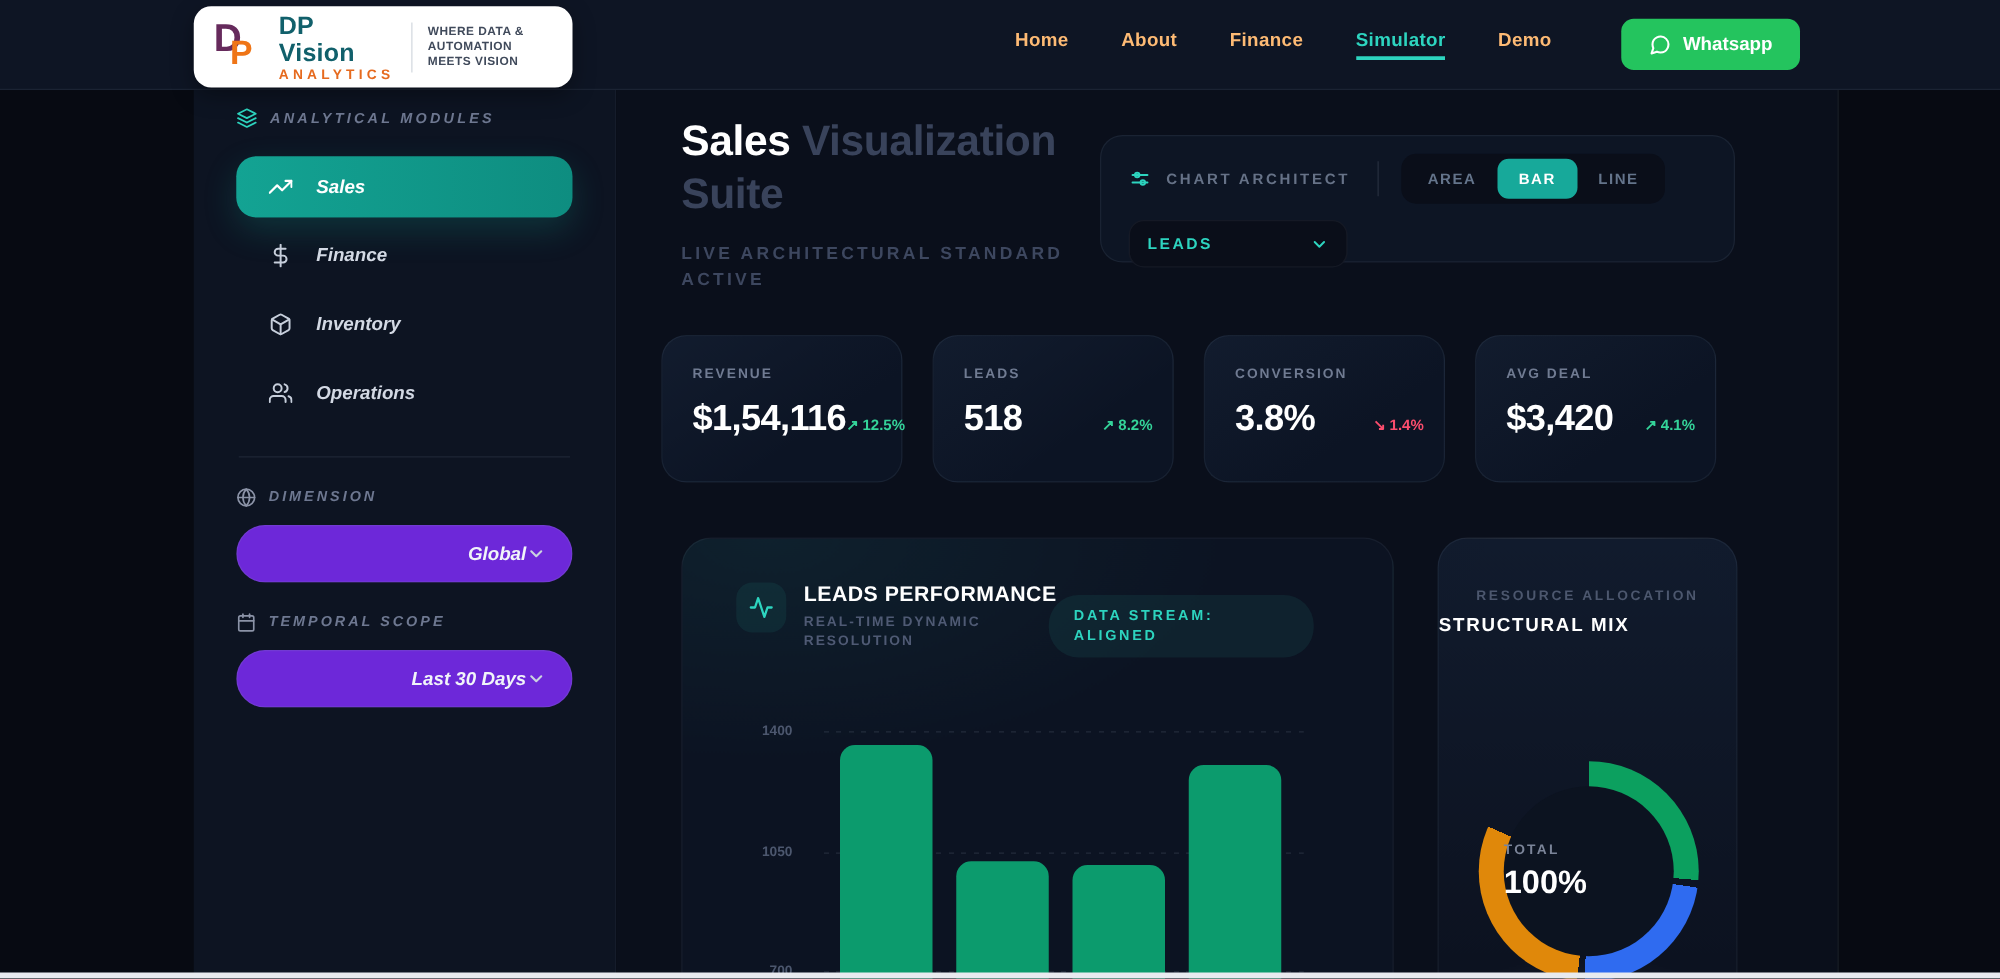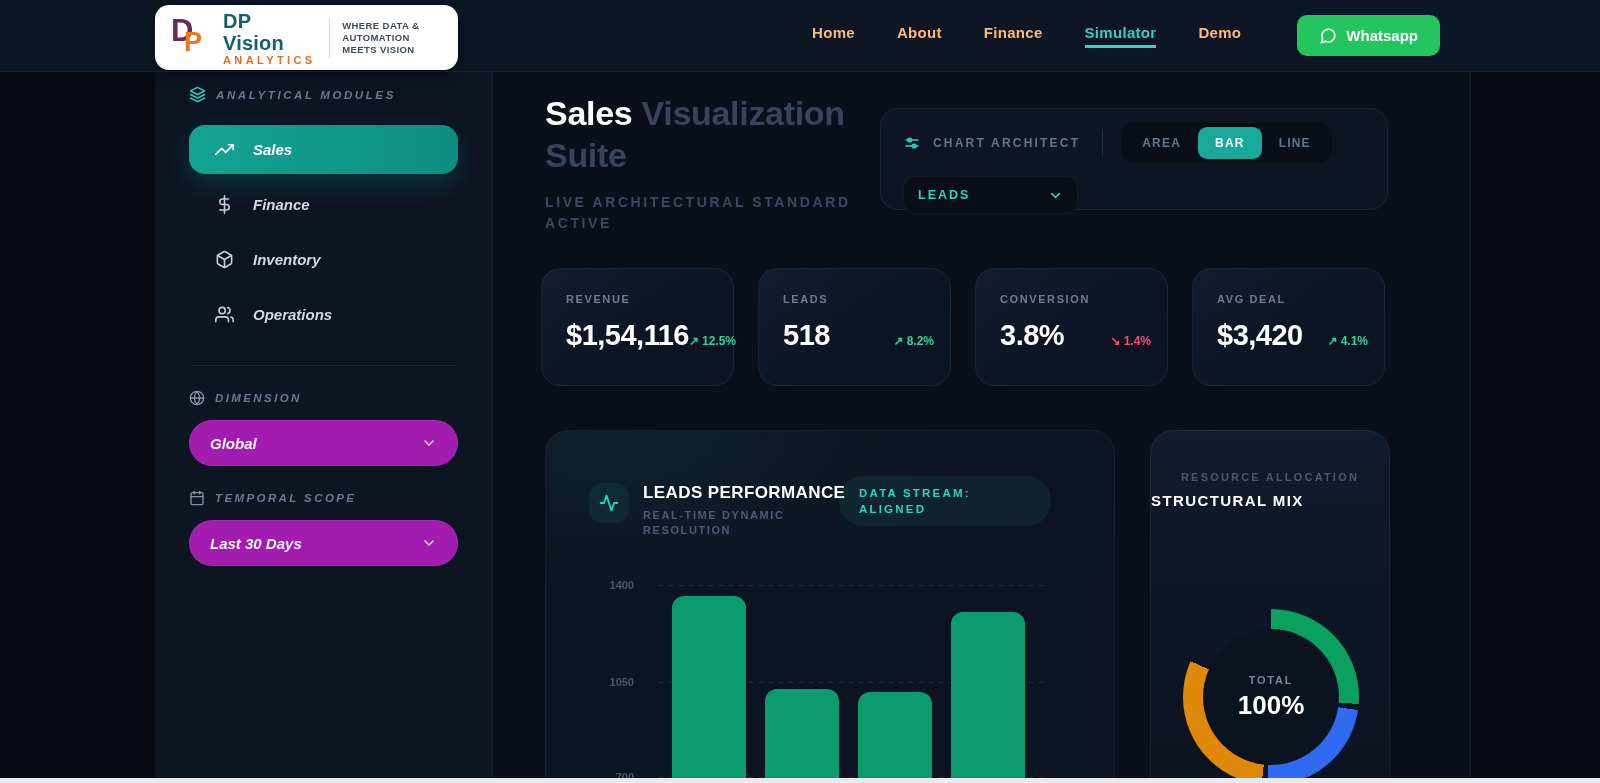--- a/index.html
+++ b/index.html
@@ -42,22 +42,22 @@
   .side-item { display:flex; align-items:center; gap:19px; height:49px; border-radius:16px;
                padding:0 26px; color:#d3d9e4; font-size:15px; font-weight:700; cursor:pointer; }
   .side-item svg { color:#c6cedb; }
   .side-item.active { background:linear-gradient(90deg,#13a393,#0e8d80); color:#ffffff;
                       box-shadow:0 10px 26px rgba(19,163,147,.22); }
   .side-item.active svg { color:#ffffff; }
   .side-rule { height:1px; background:rgba(148,163,184,.13); margin:26px 2px 0 2px; }
   .side-sec { margin-top:24px; display:flex; align-items:center; gap:10px; color:#6e7891;
               font-size:11.5px; font-weight:800; letter-spacing:2.4px; }
   .side-sec svg { color:#8b93a7; }
-  .side-select { margin-top:14px; height:46px; background:#a21caf; border:1px solid rgba(148,163,184,.15);
-                 border-radius:23px; display:flex; align-items:center; justify-content:space-between;
+  .side-select { margin-top:14px; height:46px; background:#6d28d9; border:1px solid rgba(148,163,184,.15);
+                 border-radius:23px; display:flex; align-items:center; justify-content:flex-end;
                  padding:0 20px; color:#f1f4f9; font-size:15px; font-weight:700; cursor:pointer; }
   .side-select svg { color:#cbd3df; }
 
   
   .main { position:absolute; left:493px; top:72px; width:977px; height:711px; background:#0a0f1b; }
   .edge-rule { position:absolute; left:1470px; top:72px; width:1px; height:711px;
                background:rgba(148,163,184,.12); }
 
   .hero { position:absolute; left:52px; top:20px; width:300px; }
   .hero h1 { font-size:34px; line-height:42px; font-weight:800; letter-spacing:-.3px; color:#39435b; }
@@ -74,35 +74,35 @@
   .mode-group { display:flex; background:#0a0e19; border-radius:12px; padding:4px; }
   .mode-btn { border:none; background:transparent; color:#64748b; font-size:12px; font-weight:800;
               letter-spacing:1.2px; padding:9px 17px; border-radius:9px; font-family:inherit; cursor:pointer; }
   .mode-btn.active { background:#17a99a; color:#ffffff; }
   .metric-select { margin-top:13px; width:175px; height:38px; background:#0a0e19; border:1px solid rgba(148,163,184,.08);
                    border-radius:12px; display:flex; align-items:center; justify-content:space-between;
                    padding:0 14px; color:#2dd4bf; font-size:12.5px; font-weight:800; letter-spacing:2px; cursor:pointer; }
   .metric-select svg { color:#2dd4bf; }
 
   
-  .kpis { position:absolute; left:48px; top:196px; display:flex; gap:24px; }
+  .kpis { position:absolute; left:36px; top:196px; display:flex; gap:24px; }
   .kpi { width:193px; height:118px; border-radius:20px; border:1px solid rgba(148,163,184,.09);
          background:linear-gradient(145deg,#121c2e 0%,#0c1424 65%); padding:24px 16px 0 24px; }
   .kpi .k-label { color:#707b92; font-size:11px; font-weight:800; letter-spacing:1.6px; }
   .kpi .k-row { display:flex; align-items:baseline; margin-top:14px; }
   .kpi .k-value { color:#ffffff; font-size:29px; font-weight:800; letter-spacing:-.5px; }
   .kpi .k-delta { margin-left:auto; font-size:12px; font-weight:800; display:flex; align-items:baseline; gap:3px; }
   .kpi.up .k-delta { color:#34d399; }
   .kpi.down .k-delta { color:#fb4d6d; }
 
   
   .chart-card { position:absolute; left:52px; top:358px; width:570px; height:420px; border-radius:24px;
                 border:1px solid rgba(148,163,184,.08);
                 background:radial-gradient(620px 300px at 12% 0%, rgba(45,212,191,.07), transparent 60%), #0c1322; }
-  .cc-head { position:absolute; left:43px; top:52px; display:flex; gap:14px; }
+  .cc-head { position:absolute; left:43px; top:35px; display:flex; gap:14px; }
   .cc-icon { width:40px; height:40px; border-radius:13px; background:rgba(45,212,191,.08);
              display:flex; align-items:center; justify-content:center; color:#2dd4bf; }
   .cc-title { color:#ffffff; font-size:17px; font-weight:800; letter-spacing:.4px; }
   .cc-sub { margin-top:5px; color:#4f5a74; font-size:11px; font-weight:800; letter-spacing:1.6px;
             line-height:15px; width:150px; }
   .cc-badge { position:absolute; left:293px; top:45px; width:212px; border-radius:24px;
               background:rgba(45,212,191,.08); color:#2dd4bf; font-size:11.5px; font-weight:800;
               letter-spacing:2.2px; line-height:16px; padding:9px 20px; }
   .grid-line { position:absolute; left:113px; width:384px; height:1px;
                background:repeating-linear-gradient(90deg, rgba(148,163,184,.16) 0 4px, transparent 4px 10px); }
@@ -111,21 +111,21 @@
 
   
   .alloc-card { position:absolute; left:657px; top:358px; width:240px; height:420px; border-radius:24px;
                 border:1px solid rgba(148,163,184,.09);
                 background:radial-gradient(230px 170px at 50% 108%, rgba(150,160,185,.28), transparent 70%),
                            linear-gradient(180deg,#111b2d 0%, #0b101d 100%); }
   .al-eyebrow { margin-top:40px; text-align:center; color:#4c576e; font-size:11px; font-weight:800; letter-spacing:2.2px; }
   .al-title { margin-top:9px; color:#ffffff; font-size:15px; font-weight:800; letter-spacing:1.4px; }
   .donut { position:absolute; left:32px; top:178px; width:176px; height:176px; border-radius:50%; }
   .donut-hole { position:absolute; left:20px; top:20px; width:136px; height:136px; border-radius:50%;
-                background:#0c1320; display:flex; flex-direction:column; align-items:center; justify-content:center; }
+                background:#0c1320; display:flex; flex-direction:column; align-items:flex-start; justify-content:center; }
   .dh-label { color:#7b8498; font-size:11px; font-weight:800; letter-spacing:1.8px; }
   .dh-value { margin-top:4px; color:#ffffff; font-size:26px; font-weight:800; }
 
   .bottom-strip { position:absolute; left:0; bottom:0; width:1600px; height:5px; background:#e8eaef; z-index:50; }
 </style>
 </head>
 <body>
 
 <div class="stage">
 

